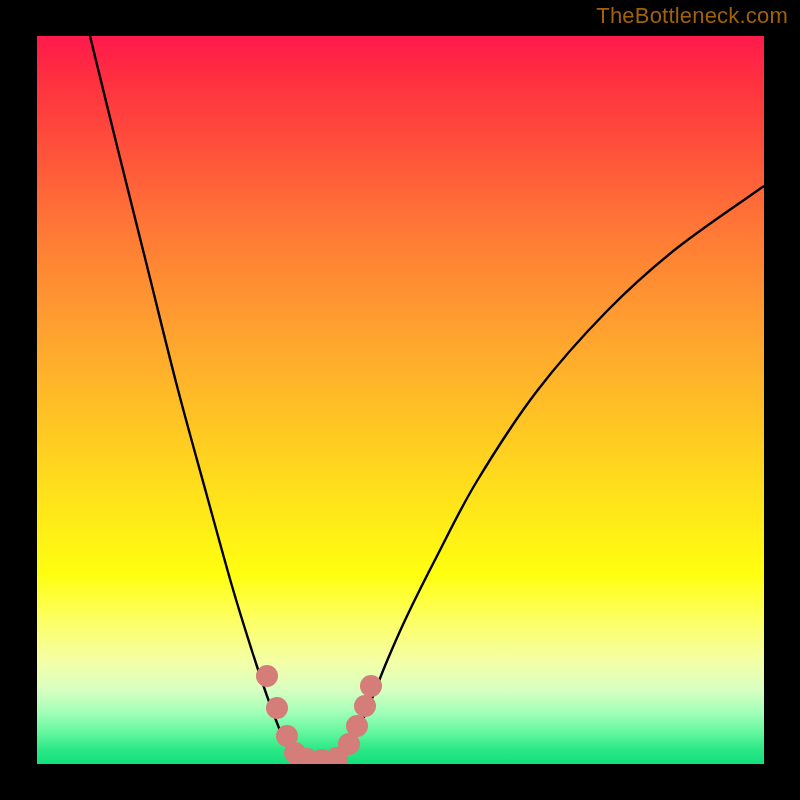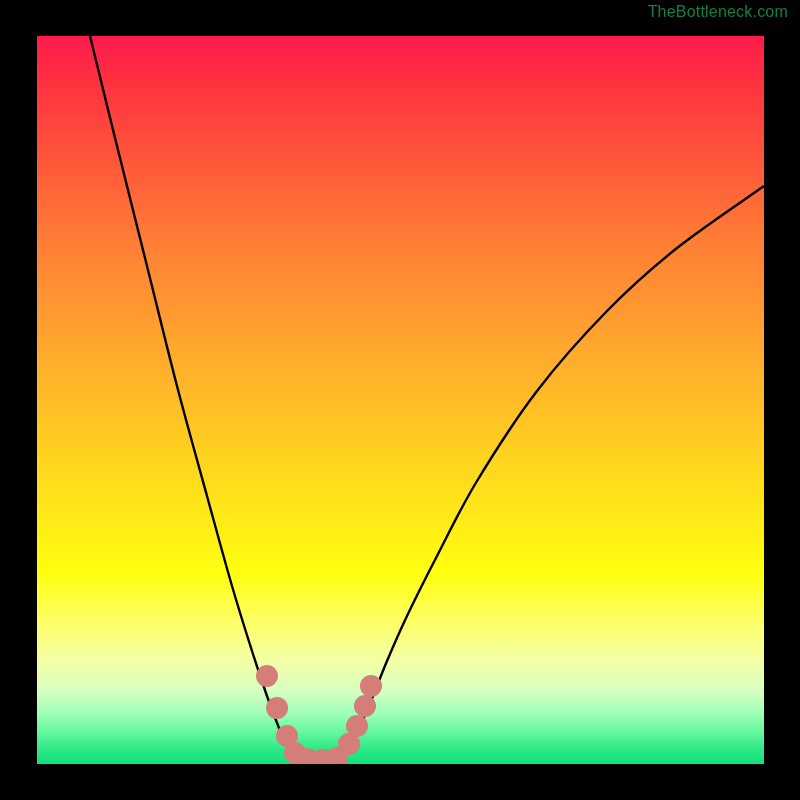--- a/index.html
+++ b/index.html
@@ -45,22 +45,22 @@
   position: absolute;
   left: 0;
   top: 0;
   width: 727px;
   height: 728px;
 }
 .watermark {
   position: absolute;
   top: 3px;
   right: 12px;
-  color: #15803d;
-  font-size: 16px;
+  color: #a16207;
+  font-size: 22px;
   letter-spacing: 0.2px;
   user-select: none;
 }
 </style>
 </head>
 <body>
 
 <div class="frame">
 
   <div class="plot">

